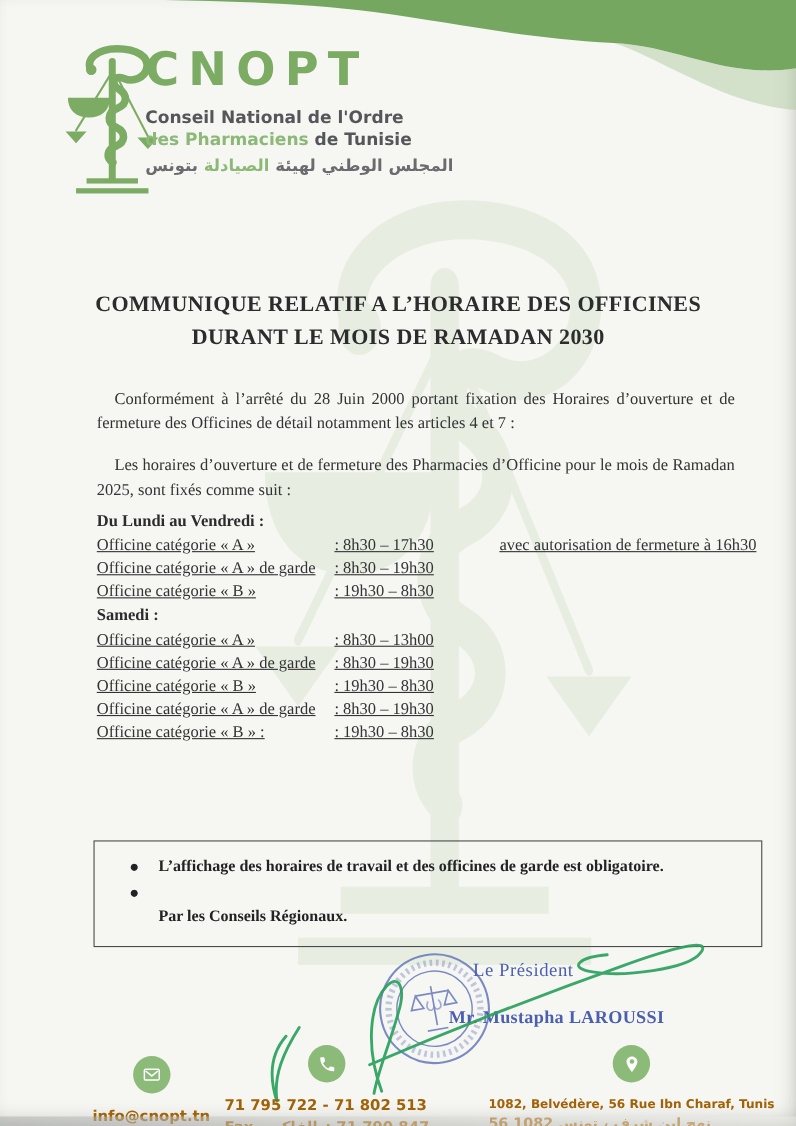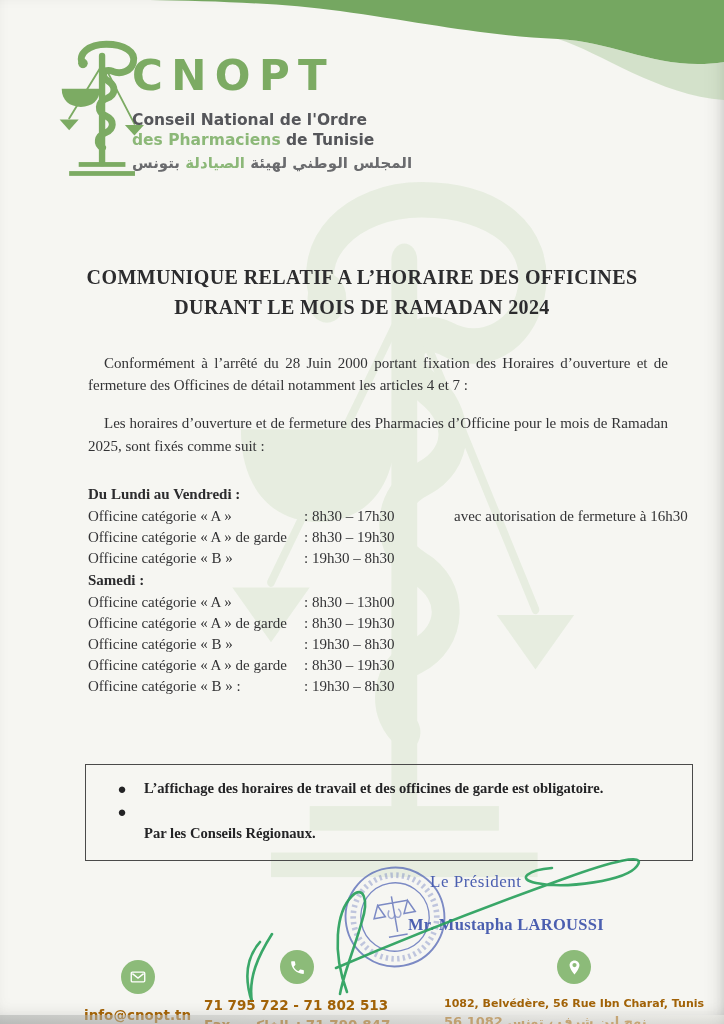--- a/index.html
+++ b/index.html
@@ -17,37 +17,37 @@
   
   .band { left:0; top:0; width:724px; height:200px; pointer-events:none; }
 
   
   .watermark { left:185px; top:178px; width:430px; height:710px;
     color:#dbe7d2; opacity:.55; pointer-events:none; }
 
   
   .logo { left:46px; top:40px; width:110px; height:138px; color:#7cab63; }
   .brand-block { left:132px; top:40px; font-family:"DejaVu Sans","Liberation Sans",sans-serif; }
-  .brand { font-size:42px; font-weight:800; letter-spacing:.2em; color:#7cab63; line-height:1.1;margin-top:13px; }
+  .brand { font-size:42px; font-weight:800; letter-spacing:.2em; color:#7cab63; line-height:1.1; }
   .org-line { font-size:15.5px; font-weight:700; color:#55565a; line-height:1.28; }
   .org-green { color:#8cb878; }
   .org-arabic { font-size:15px; font-weight:700; color:#6a6b6e; margin-top:3px; direction:rtl; text-align:left; }
   .date-line { right:80px; top:180px; font-size:16.5px; color:#2e2e30; }
 
   
   .doc-title { left:40px; right:40px; top:262px; text-align:center;
     font-size:20px; font-weight:700; color:#2c2c2e; line-height:1.5; letter-spacing:.4px; }
 
   
   .content { left:88px; top:352px; width:580px; font-size:15px; line-height:1.48; }
   .content p { margin:0 0 16px 0; text-indent:16px; text-align:justify; }
-  .content p.p2 { margin-bottom:26px; }
+  .content p.p2 { margin-bottom:6px; }
   .sec { margin-top:0; }
   .sec-heading { font-weight:700; color:#2c2c2e; margin-bottom:1px; }
-  .row { display:flex; line-height:1.4; }
+  .row { display:flex; line-height:1.4;text-decoration:underline; }
   .row-label { width:216px; flex:none; }
   .row-time { width:150px; flex:none; white-space:nowrap; }
   .row-note { white-space:nowrap; }
 
   
   .notice { left:85px; top:764px; width:608px; border:1.5px solid #4a4a4a;
     padding:13px 18px 15px 14px; box-sizing:border-box; background:transparent; }
   .bullet { display:flex; font-weight:700; font-size:14.6px; color:#232325; line-height:1.5; }
   .bullet-dot { width:44px; flex:none; text-align:center; font-size:15px; }
   .bullet-cont { margin-left:44px; font-weight:700; font-size:14.6px; color:#232325; line-height:1.5; }
@@ -116,21 +116,21 @@
     <div class="brand">CNOPT</div>
     <div style="height:12px"></div>
     <div class="org-line">Conseil National de l'Ordre</div>
     <div class="org-line"><span class="org-green">des Pharmaciens</span><span> de Tunisie</span></div>
     <div class="org-arabic"><span>المجلس الوطني لهيئة</span> <span class="org-green">الصيادلة</span> <span>بتونس</span></div>
   </div>
 
 
   <div class="abs doc-title">
     <div>COMMUNIQUE RELATIF A L’HORAIRE DES OFFICINES</div>
-    <div>DURANT LE MOIS DE RAMADAN 2024</div>
+    <div>DURANT LE MOIS DE RAMADAN 2030</div>
   </div>
 
   <div class="abs content">
     <p>Conformément à l’arrêté du 28 Juin 2000 portant fixation des Horaires d’ouverture et de fermeture des Officines de détail notamment les articles 4 et 7 :</p>
     <p class="p2">Les horaires d’ouverture et de fermeture des Pharmacies d’Officine pour le mois de Ramadan 2025, sont fixés comme suit :</p>
 
     <div class="sec">
       <div class="sec-heading">Du Lundi au Vendredi :</div>
       <div class="row">
         <span class="row-label">Officine catégorie « A »</span>

